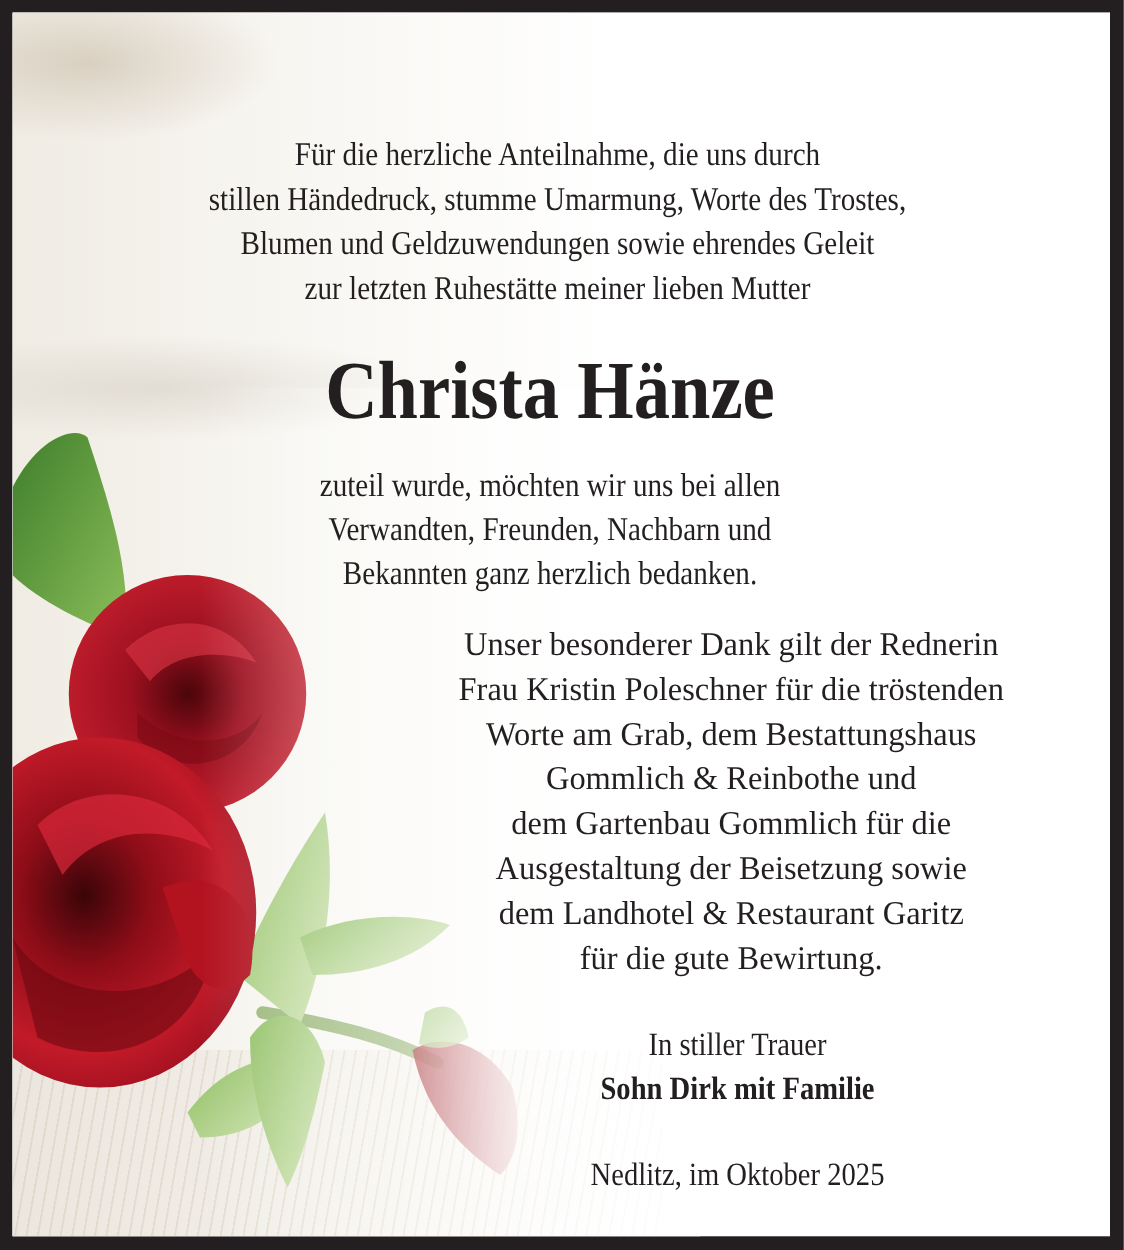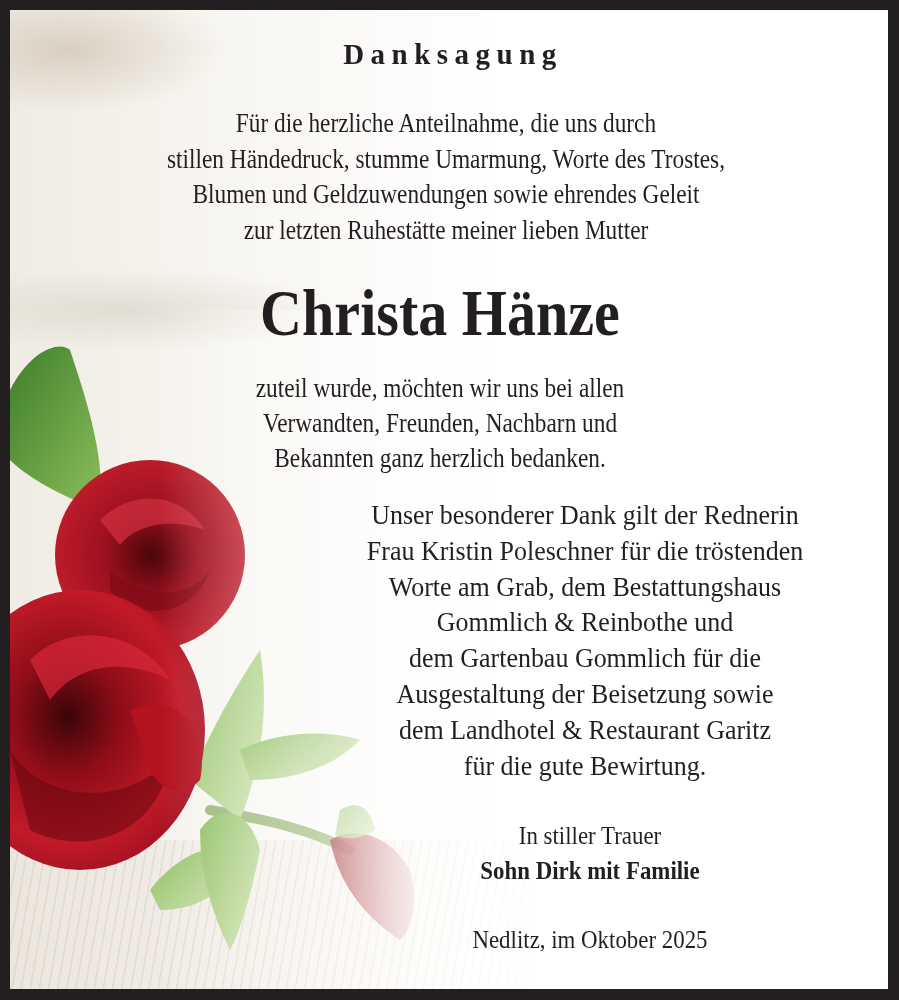--- a/index.html
+++ b/index.html
@@ -154,21 +154,20 @@
     <ellipse cx="70" cy="400" rx="125" ry="140" fill="url(#roseA)"></ellipse>
     <path d="M20,330 C60,290 130,300 160,350 C120,330 70,330 40,370 Z" fill="#d8283a" opacity="0.7"></path>
     <path d="M0,420 C30,470 110,480 160,430 C150,500 80,530 20,500 Z" fill="#6a0810" opacity="0.6"></path>
     <path d="M120,380 C170,360 200,400 190,450 C170,470 150,460 140,440 Z" fill="#b3121f"></path>
 
     <path d="M320,510 C345,495 380,505 400,540 C410,580 400,600 390,610 C360,590 330,560 320,510 Z" fill="url(#budG)" opacity="0.8"></path>
     <path d="M330,480 C345,470 360,475 365,500 C350,510 335,510 325,505 Z" fill="url(#leafPale)" opacity="0.8"></path>
   </svg>
   <div class="fade"></div>
 
-  <div class="text title">Danksagung</div>
 
   <div class="text block1">
     <span class="line">Für die herzliche Anteilnahme, die uns durch</span>
     <span class="line">stillen Händedruck, stumme Umarmung, Worte des Trostes,</span>
     <span class="line">Blumen und Geldzuwendungen sowie ehrendes Geleit</span>
     <span class="line">zur letzten Ruhestätte meiner lieben Mutter</span>
   </div>
 
   <div class="text name">Christa Hänze</div>
 

